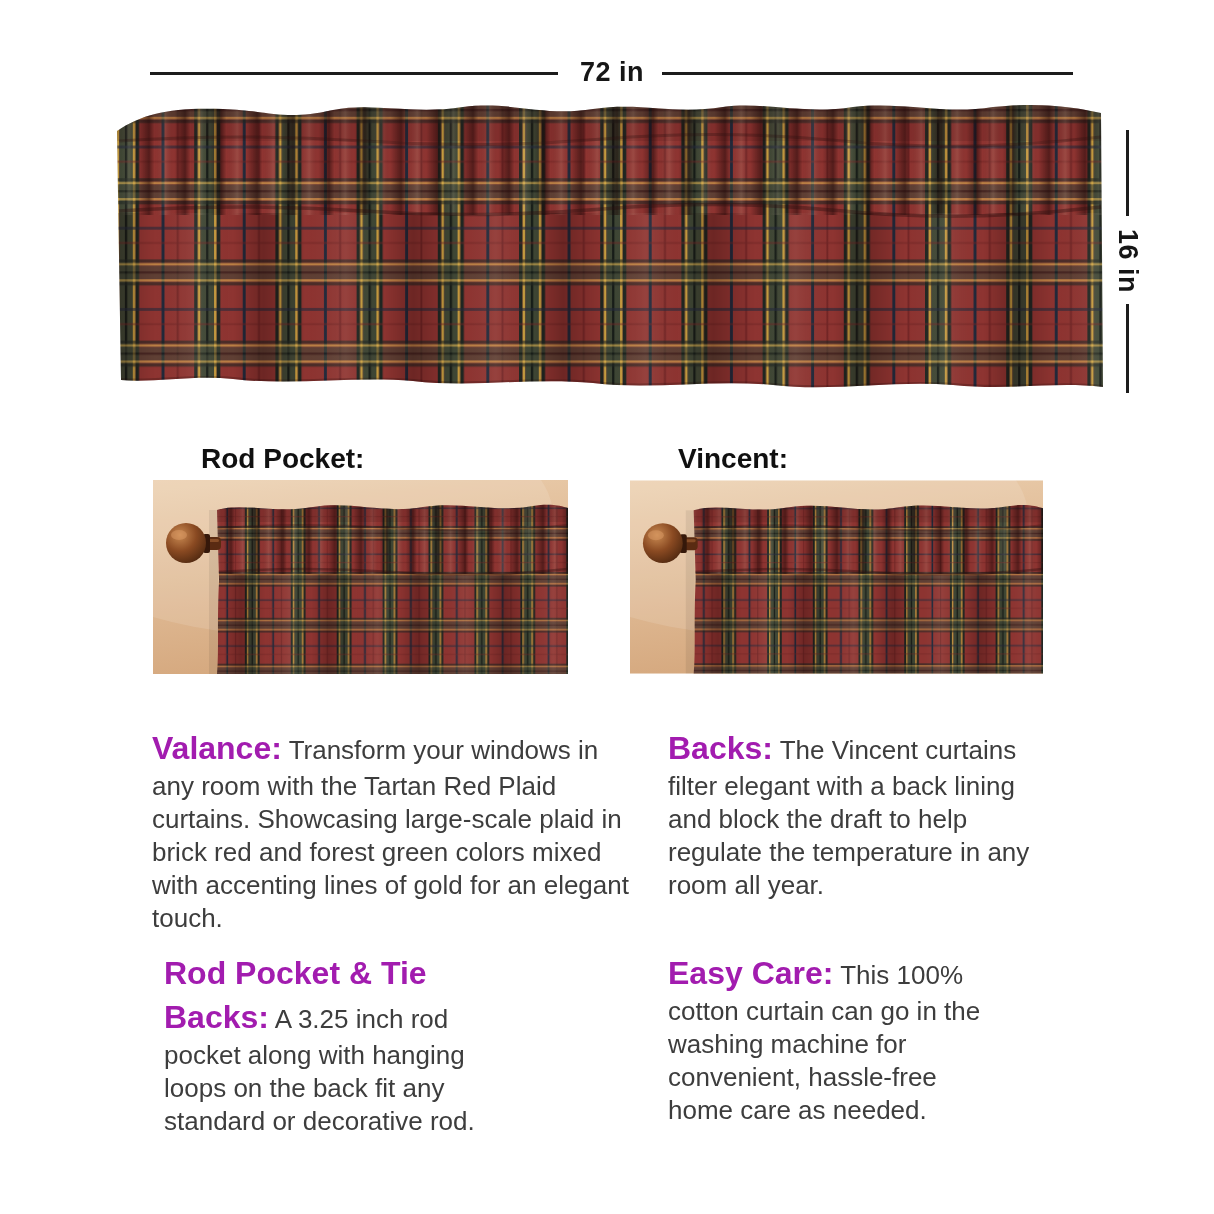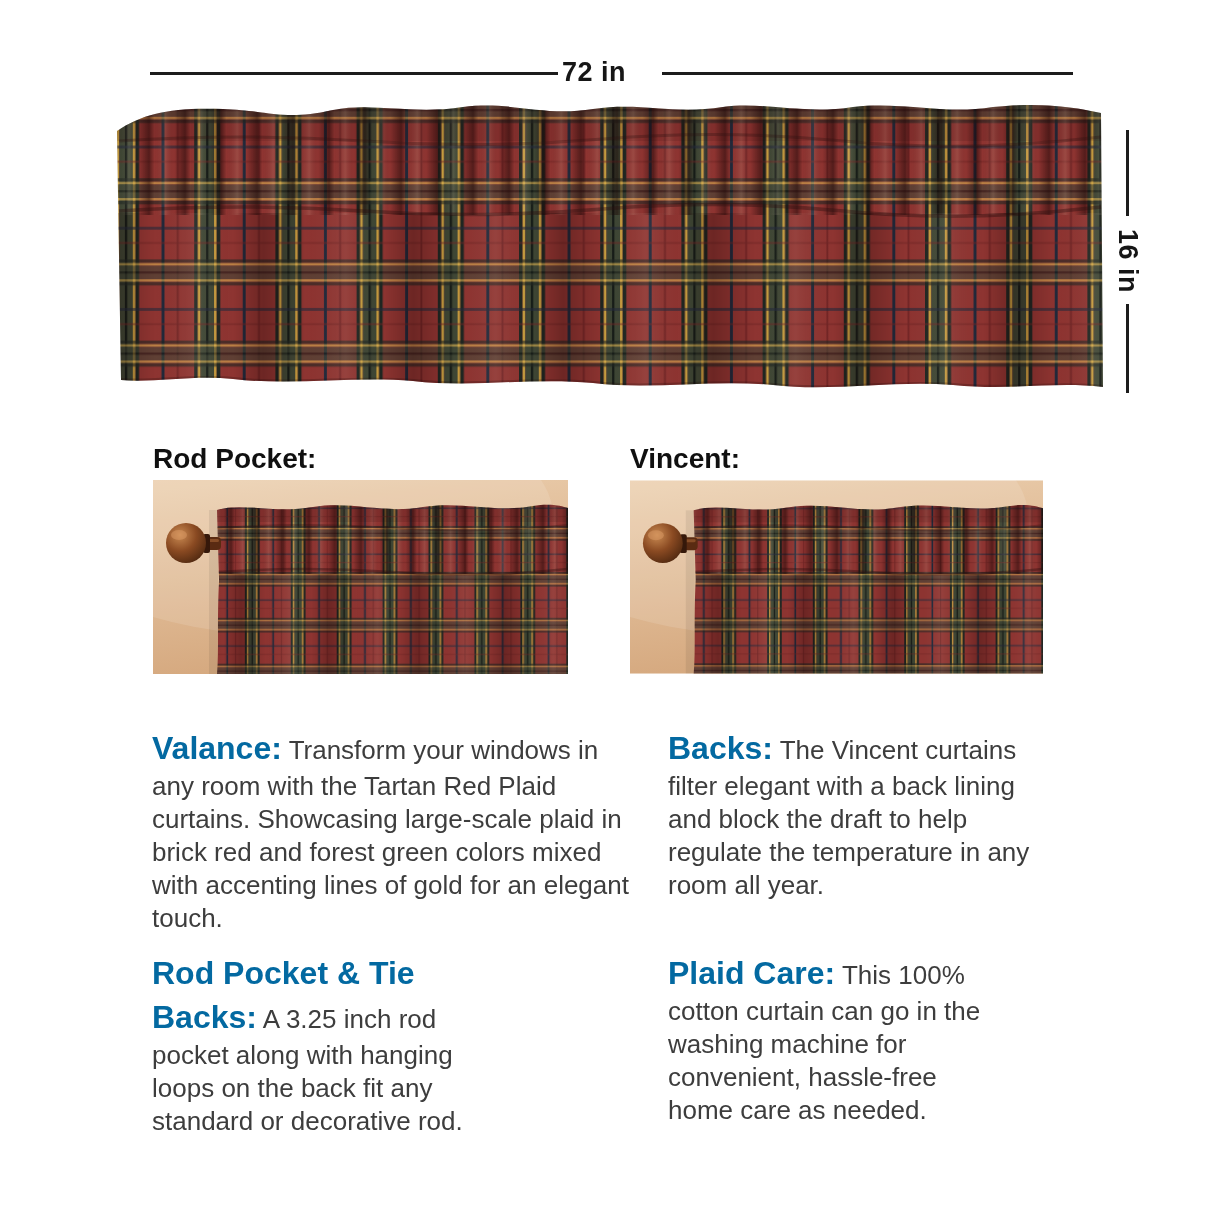--- a/index.html
+++ b/index.html
@@ -17,56 +17,57 @@
   .dim-line.h { height: 3px; }
   .dim-line.v { width: 3px; }
   .dim-label {
     font-size: 27px;
     font-weight: bold;
     color: #161616;
     text-align: center;
     white-space: nowrap;
     letter-spacing: 0.5px;
   }
-  #dim-width-label  { left: 559px; top: 57px; width: 70px; height: 30px; line-height: 30px; }
+  #dim-width-label  { left: 577px; top: 57px; width: 70px; height: 30px; line-height: 30px; }
   #dim-line-left    { left: 150px; top: 72px; width: 408px; }
   #dim-line-right   { left: 662px; top: 72px; width: 411px; }
   #dim-line-top     { left: 1126px; top: 130px; height: 86px; }
   #dim-height-label { left: 1093px; top: 247px; width: 70px; height: 28px; line-height: 28px;
                       transform: rotate(90deg); transform-origin: center; }
   #dim-line-bottom  { left: 1126px; top: 304px; height: 89px; }
 
   
   #valance-svg { left: 113px; top: 97px; }
   .photo-label {
     font-size: 28px;
     font-weight: bold;
     color: #101010;
     white-space: nowrap;
+    margin-left: 48px;
   }
   #rod-pocket-label { left: 153px; top: 443px; }
   #lining-label     { left: 630px; top: 443px; }
   #photo-rod-pocket { left: 153px; top: 480px; }
   #photo-lining     { left: 630px; top: 480px; }
 
   
   .feature {
     color: #3d3d3d;
     font-size: 26px;
     line-height: 33px;
   }
   .feature .h {
     font-weight: bold;
-    color: #0369a1;
+    color: #a21caf;
     font-size: 32px;
     line-height: 44px;
   }
   #sec-valance    { left: 152px; top: 726px; width: 482px; }
   #sec-lined      { left: 668px; top: 726px; width: 378px; }
-  #sec-rod-pocket { left: 152px; top: 951px; width: 348px; }
+  #sec-rod-pocket { left: 164px; top: 951px; width: 348px; }
   #sec-easy-care  { left: 668px; top: 951px; width: 340px; }
 </style>
 </head>
 <body>
 
 <svg width="0" height="0" style="position:absolute" aria-hidden="true">
   <defs>
     <g id="tile">
       <rect width="56" height="56" fill="#8e3431"></rect>
       <g>
@@ -226,13 +227,13 @@
     <ellipse cx="26" cy="55" rx="8" ry="5" fill="#e0a06a" opacity="0.45"></ellipse>
   </g>
 </svg>
 
 <p class="abs feature" id="sec-valance"><span class="h">Valance:</span> <span>Transform your windows in any room with the Tartan Red Plaid curtains. Showcasing large-scale plaid in brick red and forest green colors mixed with accenting lines of gold for an elegant touch.</span></p>
 
 <p class="abs feature" id="sec-lined"><span class="h">Backs:</span> <span>The Vincent curtains filter elegant with a back lining and block the draft to help regulate the temperature in any room all year.</span></p>
 
 <p class="abs feature" id="sec-rod-pocket"><span class="h">Rod Pocket &amp; Tie Backs:</span> <span>A 3.25 inch rod pocket along with hanging loops on the back fit any standard or decorative rod.</span></p>
 
-<p class="abs feature" id="sec-easy-care"><span class="h">Plaid Care:</span> <span>This 100% cotton curtain can go in the washing machine for convenient, hassle-free home care as needed.</span></p>
+<p class="abs feature" id="sec-easy-care"><span class="h">Easy Care:</span> <span>This 100% cotton curtain can go in the washing machine for convenient, hassle-free home care as needed.</span></p>
 
 </body></html>

